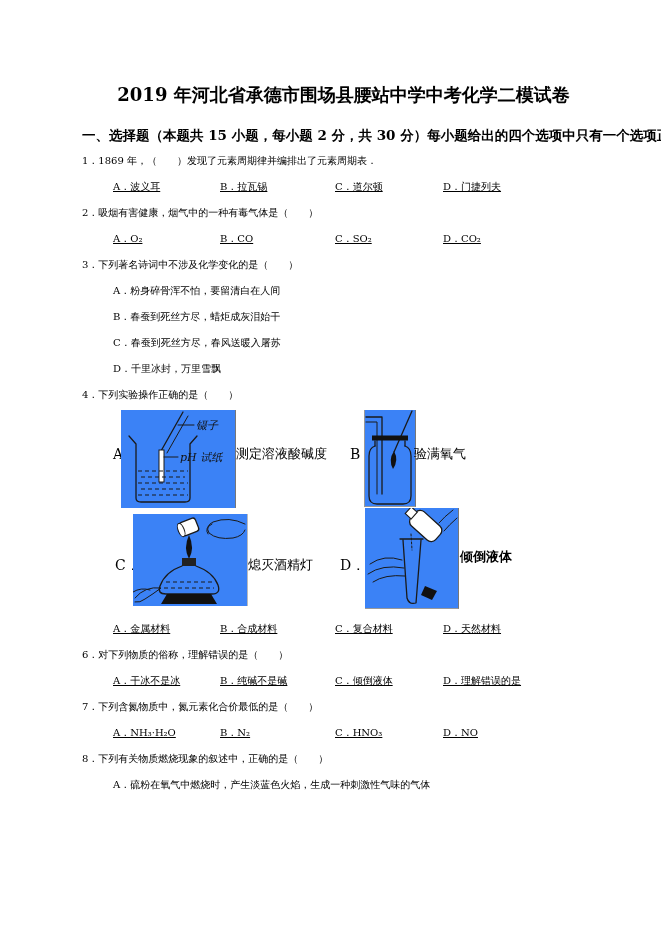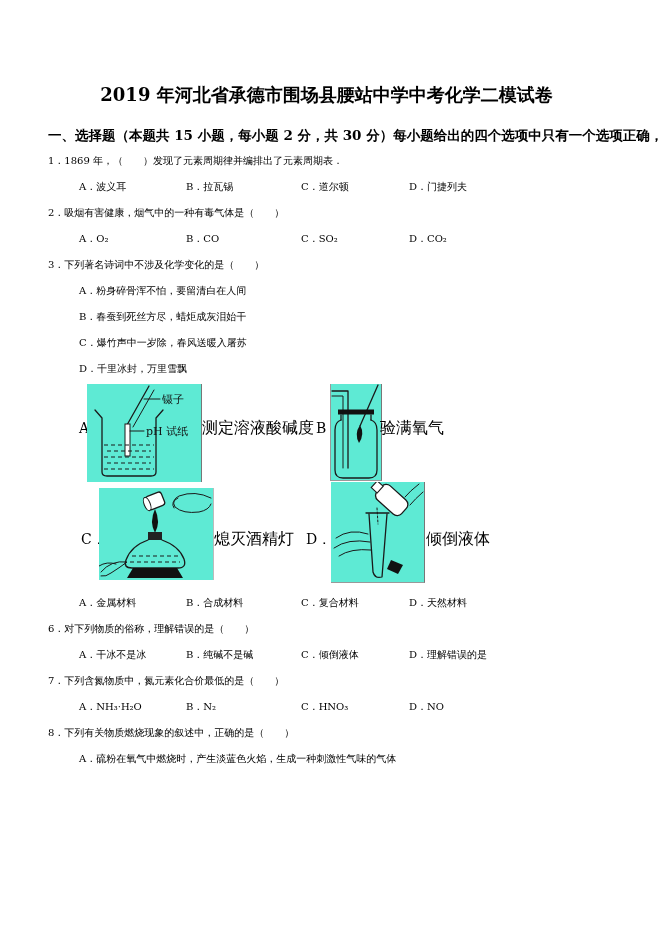--- a/index.html
+++ b/index.html
@@ -2,48 +2,48 @@
 <html><head>
 <meta charset="utf-8">
 <style>
   html,body { margin:0; padding:0; }
   body {
     width:661px; height:935px; background:#ffffff; color:#000;
     font-family:"DejaVu Serif","Liberation Serif",serif;
     overflow:hidden;
   }
   .page { position:relative; width:661px; height:935px; background:#fff; overflow:hidden; }
-  .content { padding:0 56px 0 48px; }
+  .content { padding:0 56px 0 82px; }
 
   .title {
     margin-top:82px; text-align:center;
     font-size:18px; font-weight:bold; line-height:26px; white-space:nowrap;
   }
   .section { margin-top:14px; }
   .section-line { font-size:13.5px; font-weight:bold; line-height:26px; white-space:nowrap; }
 
   .line { font-size:10px; line-height:26px; white-space:nowrap; }
 
   .options-grid {
     display:grid; grid-template-columns:107px 115px 108px auto;
     margin-left:31px;
   }
-  .options-grid .line { overflow:visible; }
+  .options-grid .line { overflow:visible;text-decoration:underline; }
 
   .sub-option { margin-left:31px; }
 
   
   .diagram-row { position:relative; height:104px; }
   .diagram-row .opt-label {
     position:absolute; font-size:14px; line-height:26px;
   }
   .diagram-caption {
-    position:absolute; font-size:16px; line-height:26px; white-space:nowrap;
-  }
-  .diagram-box { position:absolute; background:#5eead4; }
+    position:absolute; font-size:13px; line-height:26px; white-space:nowrap;
+  }
+  .diagram-box { position:absolute; background:#3b82f6;font-style:italic; }
   .box-a { left:39px; top:2px; width:114px; height:98px; border-right:1px solid #777; }
   .box-b { left:282px; top:2px; width:50px; height:96px; border-left:1px solid #999; border-right:1px solid #777; border-bottom:1px solid #999; }
   .box-c { left:51px; top:2px; width:114px; height:92px; border-right:1px solid #bbb; }
   .box-d { left:283px; top:-4px; width:93px; height:100px; border-right:1px solid #777; border-bottom:1px solid #999; }
   .diagram-box svg { display:block; width:100%; height:100%; }
   .diagram-box svg text {
     font-family:"DejaVu Serif","Liberation Serif",serif;
     font-size:11px; fill:#111;
   }
   .sk { stroke:#1a1a1a; stroke-width:1.3; fill:none; stroke-linecap:round; stroke-linejoin:round; }
@@ -75,23 +75,24 @@
     <div class="options-grid">
       <div class="line">A．O₂</div>
       <div class="line">B．CO</div>
       <div class="line">C．SO₂</div>
       <div class="line">D．CO₂</div>
     </div>
 
     <div class="line">3．下列著名诗词中不涉及化学变化的是（　　）</div>
     <div class="line sub-option">A．粉身碎骨浑不怕，要留清白在人间</div>
     <div class="line sub-option">B．春蚕到死丝方尽，蜡炬成灰泪始干</div>
-    <div class="line sub-option">C．爆竹声中一岁除，春风送暖入屠苏</div>
+    <div class="line sub-option">C．春蚕到死丝方尽，春风送暖入屠苏</div>
     <div class="line sub-option">D．千里冰封，万里雪飘</div>
 
+    <div class="line">4．下列实验操作正确的是（　　）</div>
 
     <div class="diagram-row">
       <span class="opt-label" style="left:31px; top:33px;">A．</span>
       <div class="diagram-box box-a">
         <svg viewBox="0 0 114 98">
 
           <line class="sk" x1="62" y1="2" x2="40" y2="41"></line>
           <line class="skt" x1="67" y1="6" x2="46" y2="43"></line>
 
           <line class="skt" x1="57" y1="15" x2="73" y2="15"></line>
@@ -179,21 +180,21 @@
           <line class="sk" x1="35" y1="31" x2="58" y2="31"></line>
           <path class="sk" d="M38,32 L42,90 Q44,97 51,95 L56,32"></path>
 
           <path class="skt" d="M5,56 Q19,46 37,52"></path>
           <path class="skt" d="M3,66 Q17,56 39,60"></path>
           <path class="skt" d="M8,74 Q20,66 40,68"></path>
 
           <path class="fillk" d="M60,78 l12,5 -5,9 -11,-5 z"></path>
         </svg>
       </div>
-      <span class="diagram-caption" style="left:378px; top:40px;">倾倒液体</span>
+      <span class="diagram-caption" style="left:378px; top:32px;font-weight:bold;">倾倒液体</span>
     </div>
 
     <div class="options-grid">
       <div class="line">A．金属材料</div>
       <div class="line">B．合成材料</div>
       <div class="line">C．复合材料</div>
       <div class="line">D．天然材料</div>
     </div>
 
     <div class="line">6．对下列物质的俗称，理解错误的是（　　）</div>

